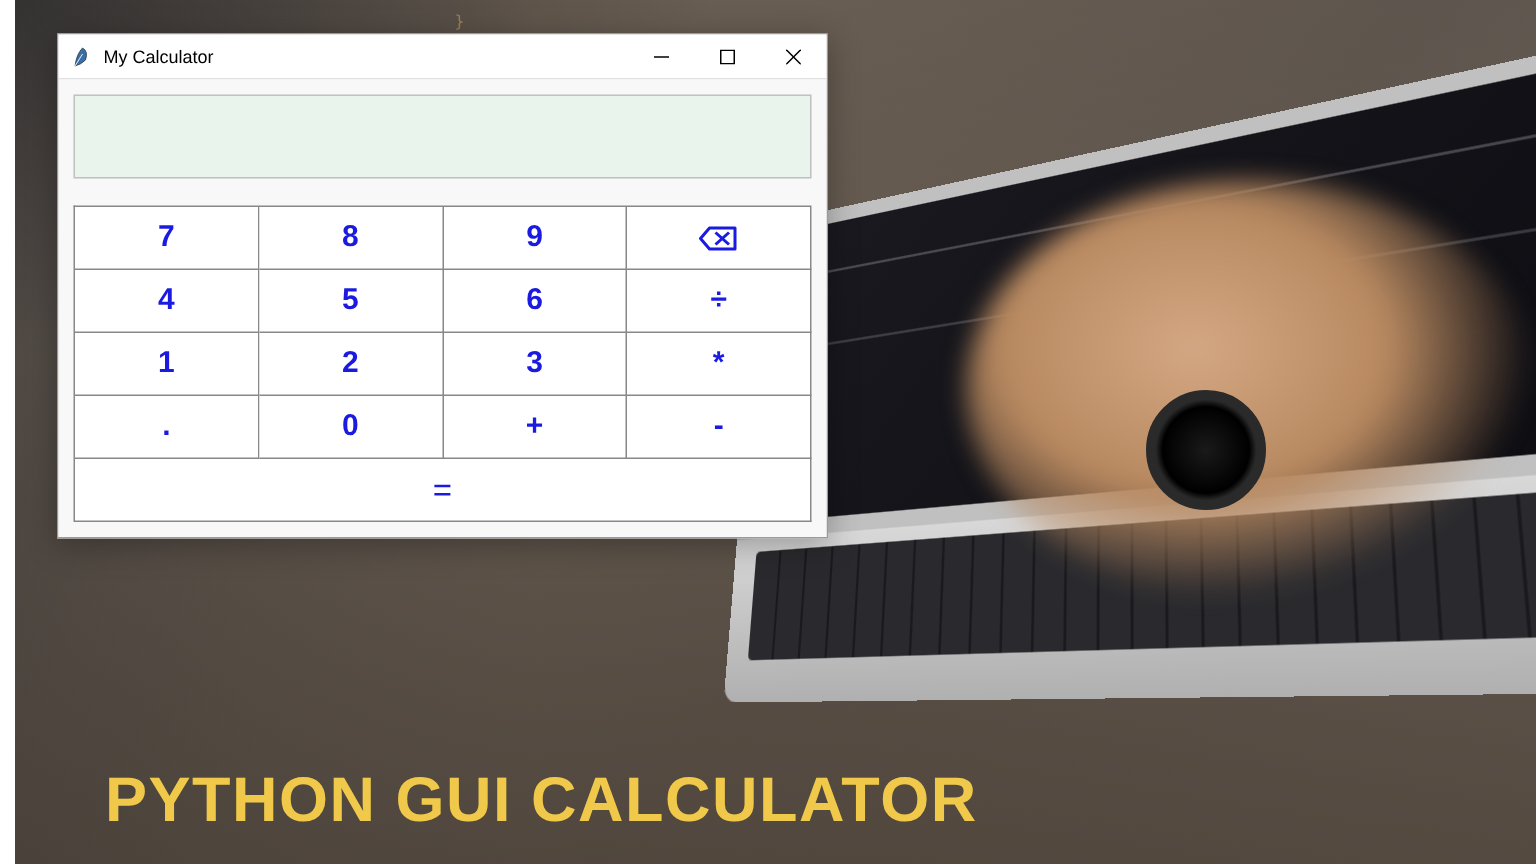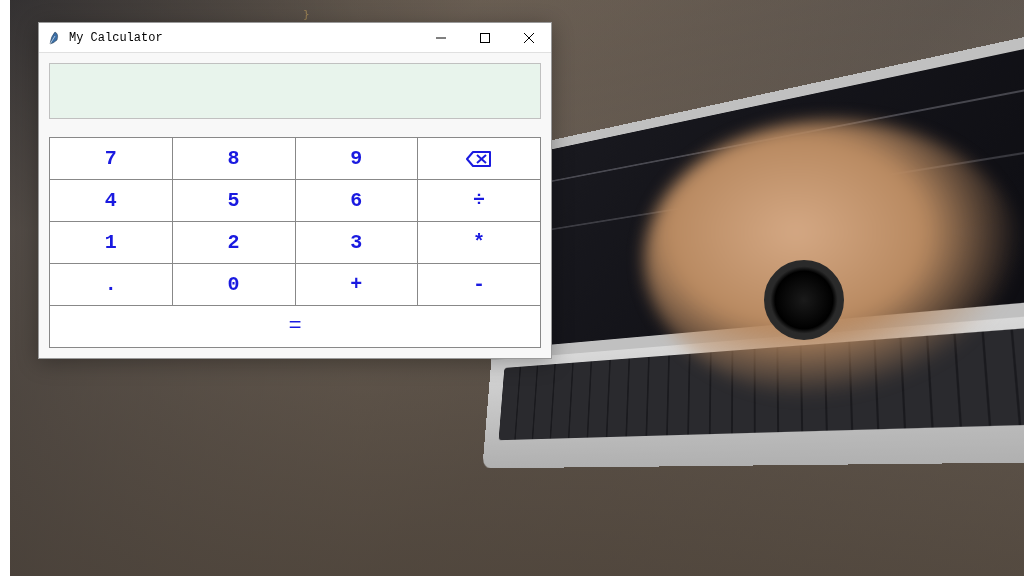--- a/index.html
+++ b/index.html
@@ -111,21 +111,21 @@
 
     
     .window {
       position: absolute;
       left: 38px;
       top: 22px;
       width: 514px;
       background: #fff;
       border: 1px solid #9a9a9a;
       box-shadow: 0 4px 20px rgba(0,0,0,0.3);
-      font-family: Liberation Mono, monospace;
+      font-family: Liberation Sans, sans-serif;
     }
     .titlebar {
       height: 30px;
       display: flex;
       align-items: center;
       background: #fff;
       border-bottom: 1px solid #e0e0e0;
     }
     .titlebar .icon {
       width: 16px;
@@ -261,13 +261,14 @@
       <div class="cell">.</div>
       <div class="cell">0</div>
       <div class="cell">+</div>
       <div class="cell">-</div>
       <div class="cell equals">=</div>
     </div>
   </div>
 </div>
 
 <div class="caption">
+  <div>PYTHON GUI CALCULATOR</div>
 </div>
 
 </body></html>

